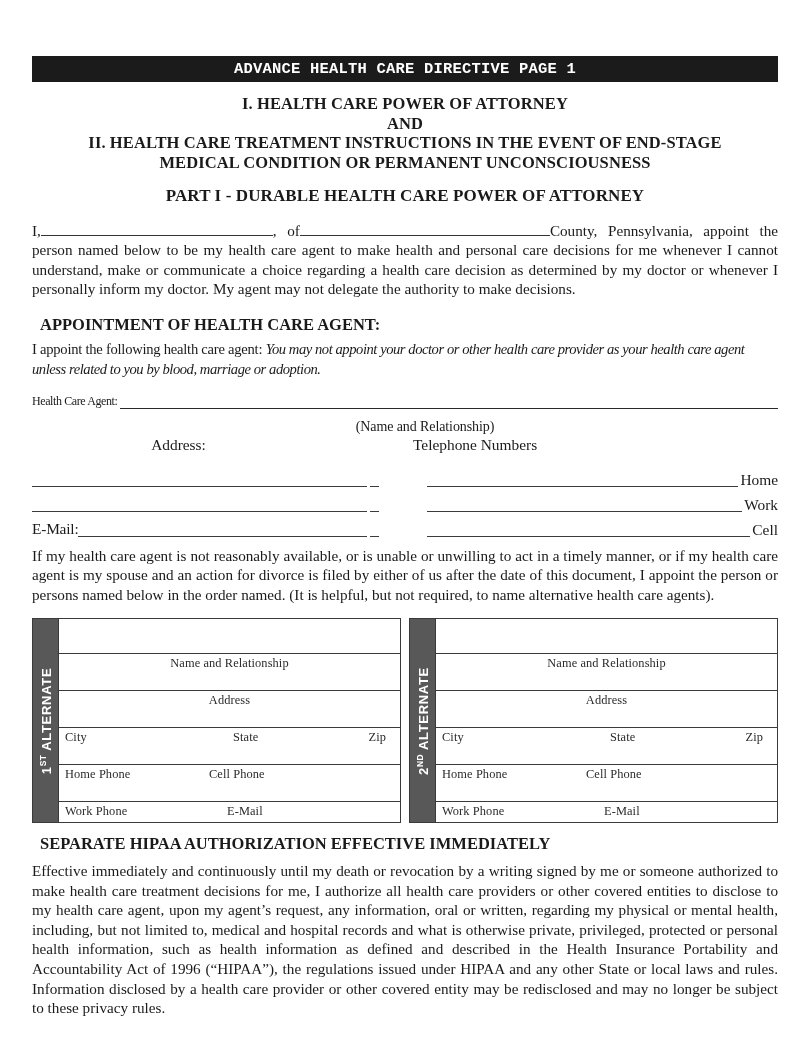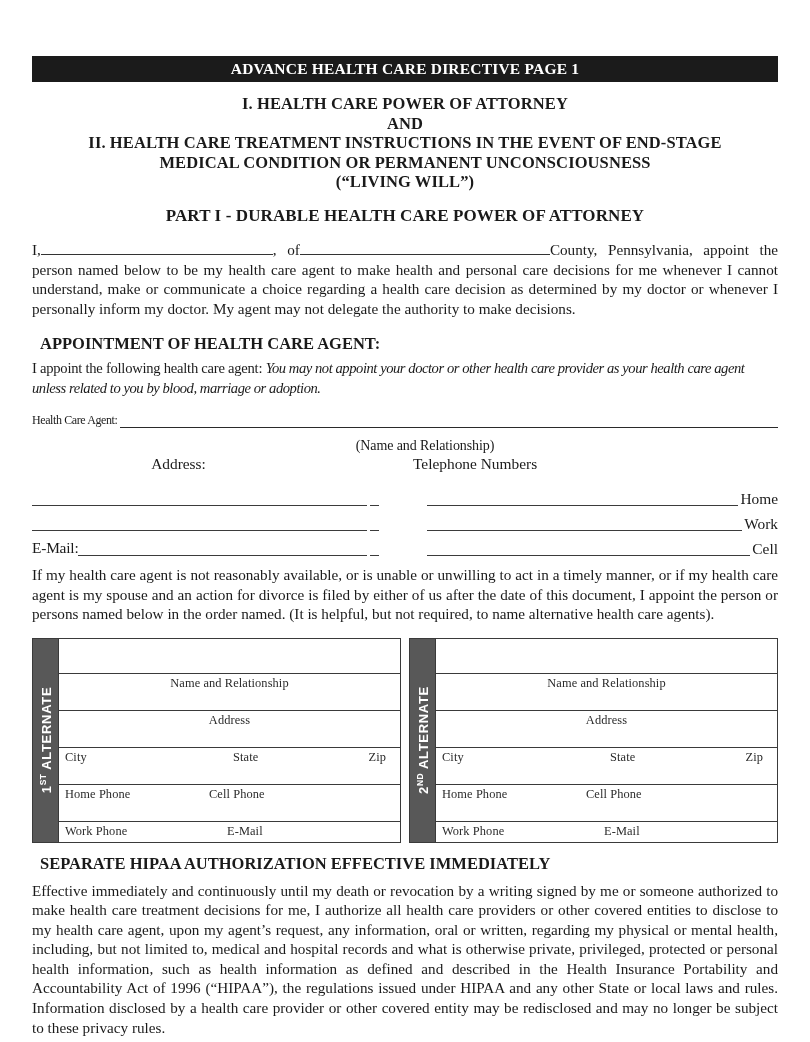--- a/index.html
+++ b/index.html
@@ -27,21 +27,21 @@
 
   
   .title-bar {
     margin-top: 56px;
     height: 26px;
     background: #1b1b1b;
     color: #ffffff;
     display: flex;
     align-items: center;
     justify-content: center;
-    font-family: Liberation Serif, serif;
+    font-family: Liberation Mono, monospace;
     font-weight: bold;
     font-size: 15.5px;
     letter-spacing: 0.2px;
     text-align: right;
   }
 
   
   .headings {
     text-align: center;
     margin-top: 12px;
@@ -272,21 +272,20 @@
 
   <div class="title-bar">
     <span>ADVANCE HEALTH CARE DIRECTIVE PAGE 1</span>
   </div>
 
   <div class="headings">
     <div class="hline">I. HEALTH CARE POWER OF ATTORNEY</div>
     <div class="hline">AND</div>
     <div class="hline">II. HEALTH CARE TREATMENT INSTRUCTIONS IN THE EVENT OF END-STAGE</div>
     <div class="hline">MEDICAL CONDITION OR PERMANENT UNCONSCIOUSNESS</div>
-    <div class="hline">(“LIVING WILL”)</div>
     <div class="hline part">PART I - DURABLE HEALTH CARE POWER OF ATTORNEY</div>
   </div>
 
   <div class="para"><span>I,</span><span class="u-line u-name"></span><span>, of</span><span class="u-line u-county"></span><span>County, Pennsylvania, appoint</span>
     <span>the person named below to be my health care agent to make health and personal care decisions for me whenever I cannot understand, make or communicate a choice regarding a health care decision as determined by my doctor or whenever I personally inform my doctor. My agent may not delegate the authority to make decisions.</span>
   </div>
 
   <div class="sec-head">APPOINTMENT OF HEALTH CARE AGENT:</div>
   <div class="appoint-line"><span>I appoint the following health care agent:</span>
     <span class="ital">You may not appoint your doctor or other health care provider as your health care agent unless related to you by blood, marriage or adoption.</span>

